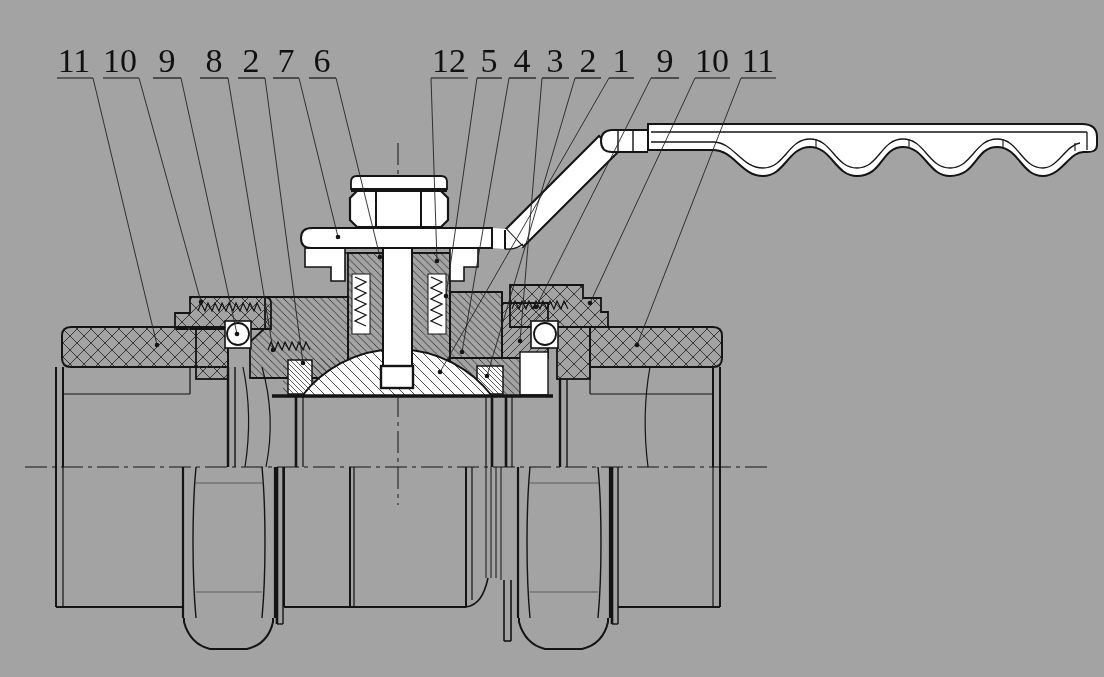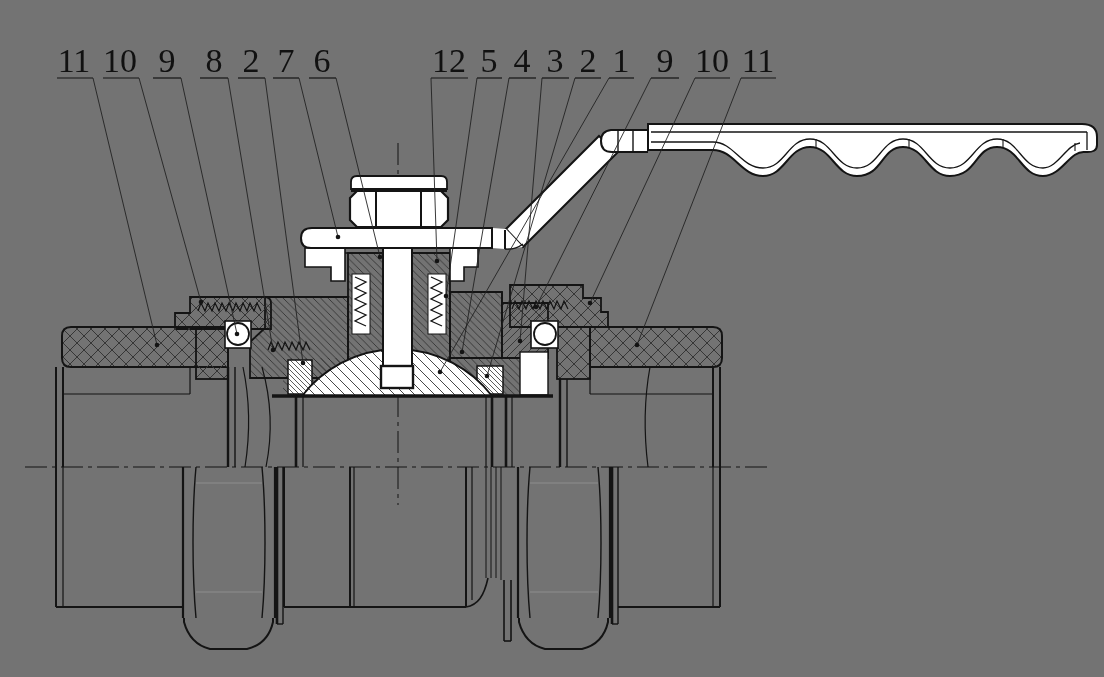--- a/index.html
+++ b/index.html
@@ -1,17 +1,17 @@
 <!DOCTYPE html>
 <html><head>
 <meta charset="utf-8">
 <style>
   html,body{margin:0;padding:0;background:#ffffff;}
   .stage{
-    position:relative;width:1104px;height:677px;background:#737373;
+    position:relative;width:1104px;height:677px;background:#a3a3a3;
     font-family:"Liberation Serif", serif;overflow:hidden;margin:0 auto;
   }
   svg{display:block;}
   .callout-text{
     font-family:"Liberation Serif", serif;
     font-size:34px;fill:#111111;
   }
 </style>
 </head>
 <body>

